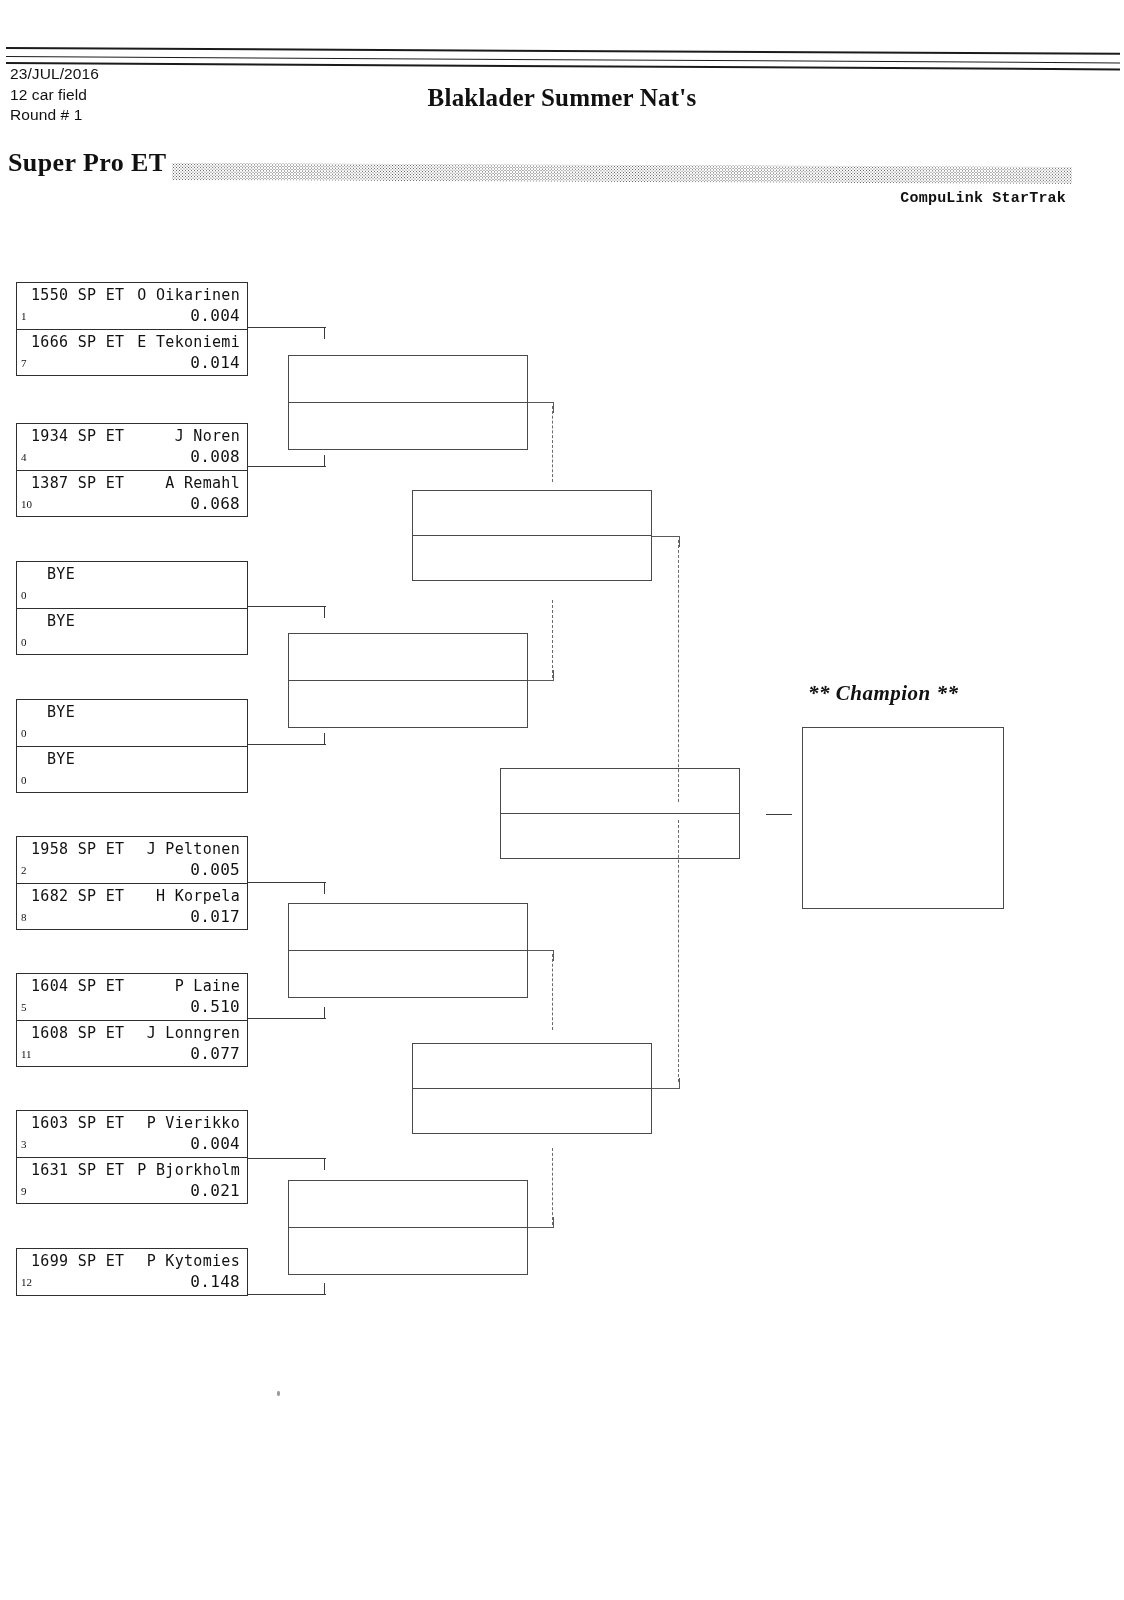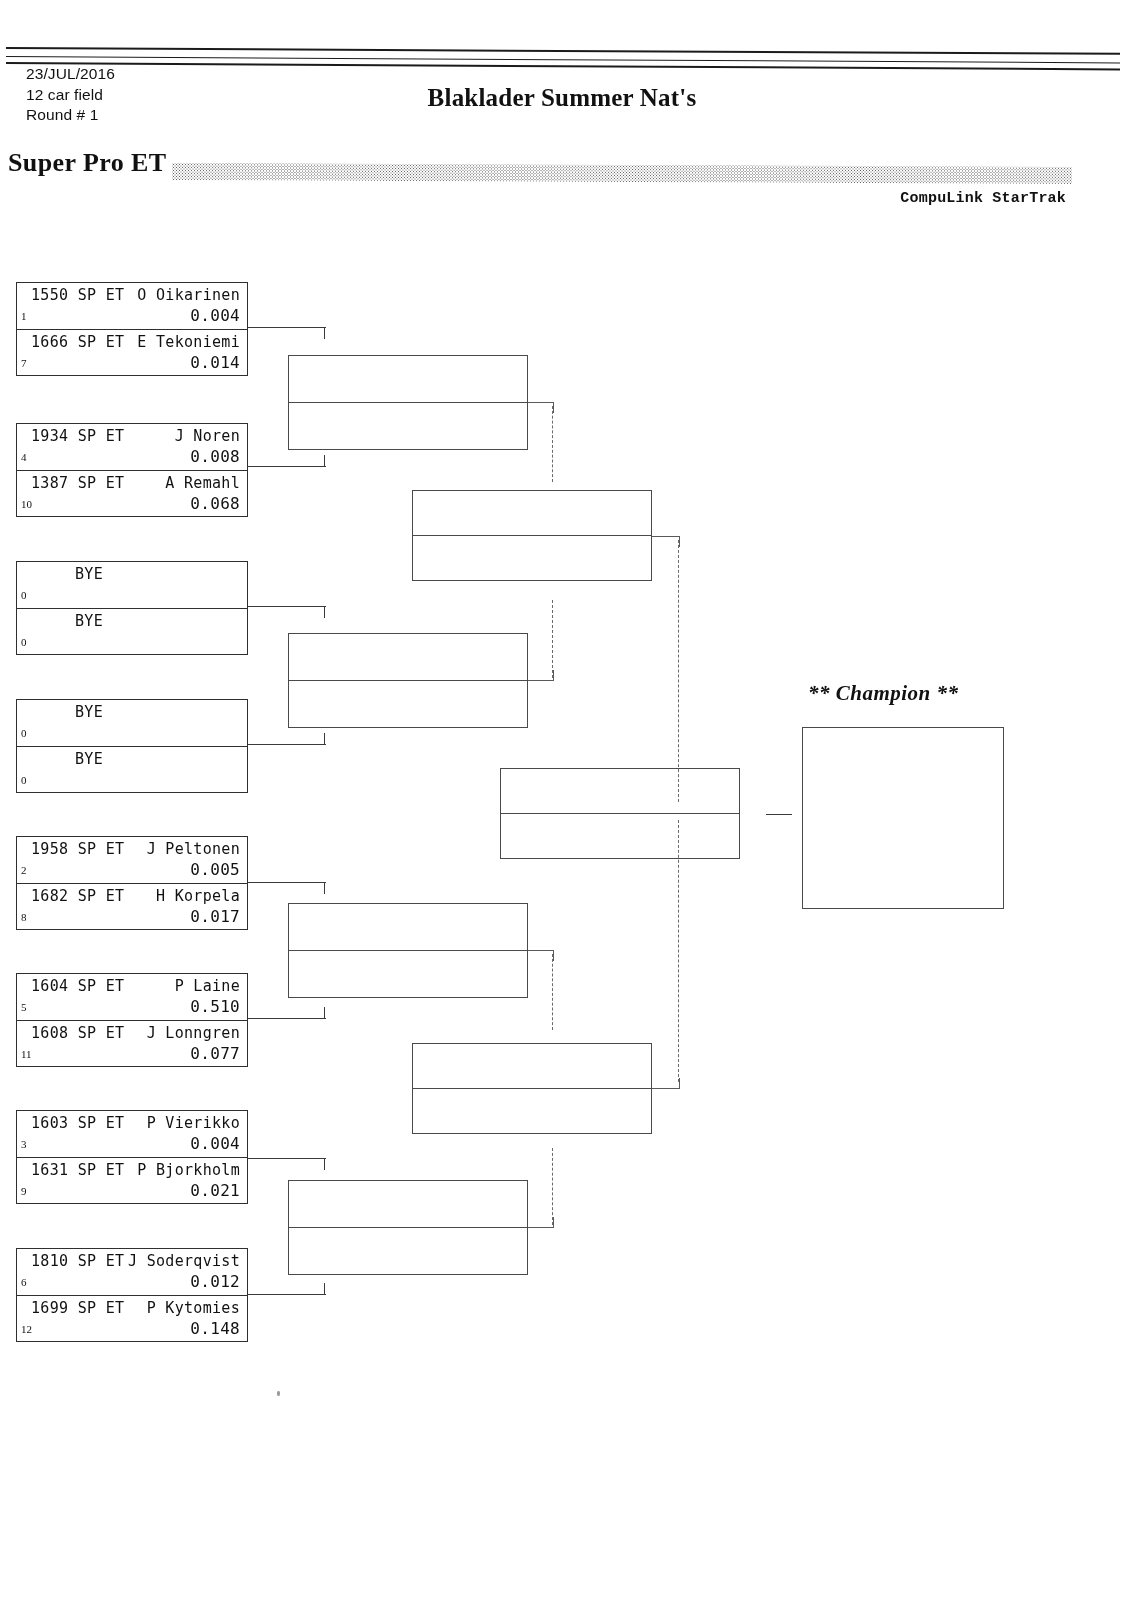--- a/index.html
+++ b/index.html
@@ -31,21 +31,21 @@
 
   
   .meta {
     position: absolute;
     left: 10px;
     top: 64px;
     font-size: 15.5px;
     line-height: 20.5px;
     letter-spacing: 0.1px;
   }
-  .meta div { white-space: nowrap; margin-left: 16px; }
+  .meta div { white-space: nowrap; }
 
   .event-title {
     position: absolute;
     left: 0;
     top: 84px;
     width: 1124px;
     text-align: center;
     font-family: "Liberation Serif", serif;
     font-weight: bold;
     font-size: 25px;
@@ -131,21 +131,20 @@
   }
   .slot .seed {
     position: absolute;
     left: 4px;
     top: 27px;
     font-family: "Liberation Serif", serif;
     font-size: 11px;
   }
   .slot.bye .car {
     left: 30px;
-    margin-left: 28px;
   }
 
   
   .matchbox {
     position: absolute;
     border: 1.2px solid #4a4a4a;
     box-sizing: border-box;
     background: transparent;
   }
   .matchbox .half {
@@ -329,26 +328,20 @@
   <div class="slot">
     <span class="car">1631 SP ET</span>
     <span class="driver">P Bjorkholm</span>
     <span class="time">0.021</span>
     <span class="seed">9</span>
   </div>
 </div>
 
 <div class="pair" style="top:1248px">
   <div class="slot">
-    <span class="car">1810 SP ET</span>
-    <span class="driver">J Soderqvist</span>
-    <span class="time">0.012</span>
-    <span class="seed">6</span>
-  </div>
-  <div class="slot">
     <span class="car">1699 SP ET</span>
     <span class="driver">P Kytomies</span>
     <span class="time">0.148</span>
     <span class="seed">12</span>
   </div>
 </div>
 
 <div class="conn-solid" style="left:248px; top:327px; width:78px; height:1.3px;"></div>
 <div class="conn-solid" style="left:324px; top:327px; width:1.3px; height:12px;"></div>
 

